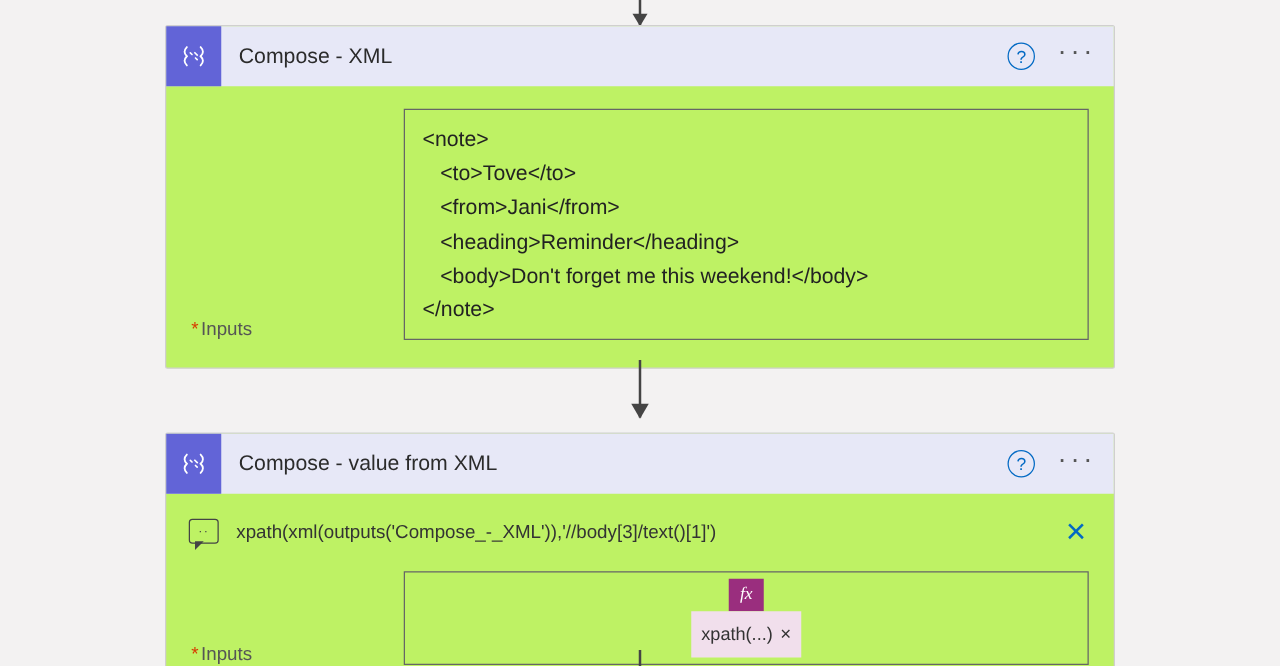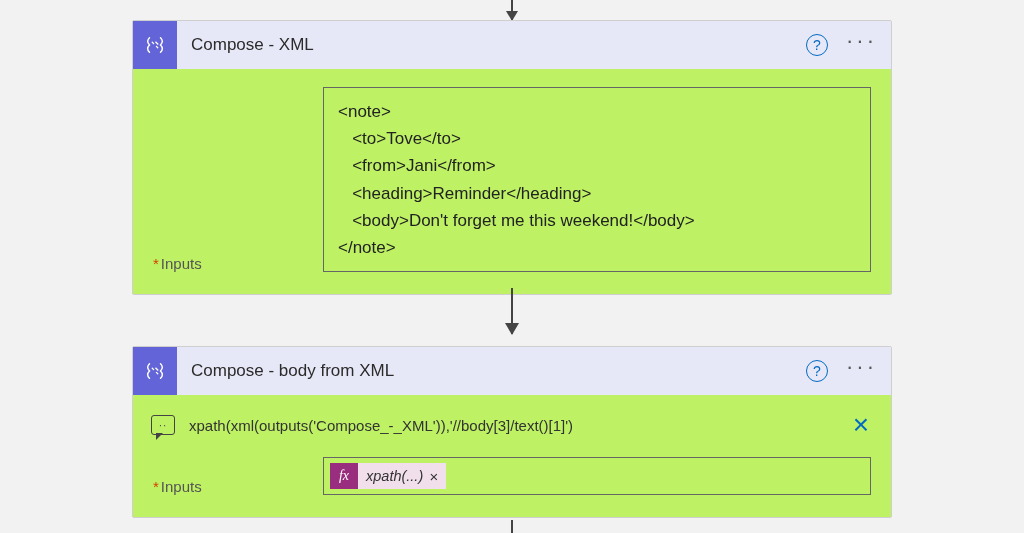--- a/index.html
+++ b/index.html
@@ -166,38 +166,38 @@
     font-weight: 300;
     cursor: pointer;
     padding: 0 4px;
   }
   .token-input {
     border: 1px solid #666;
     padding: 5px 6px;
     display: flex;
     align-items: center;
     gap: 0;
+    flex-direction: column;
   }
   .fx-badge {
     background: #9a2e7e;
     color: #fff;
     width: 28px; height: 26px;
     display: flex; align-items:center; justify-content:center;
     font-style: italic;
     font-size: 14px;
     font-family: Georgia, serif;
   }
   .fx-token {
     background: #f1dfec;
     color: #333;
-    height: 26px;
+    height: 37px;
     display: flex; align-items:center;
     padding: 0 8px 0 8px;
     font-size: 14.5px;
-    font-style: italic;
   }
   .fx-token .tx { color:#333; }
   .fx-token .tx-x { margin-left:6px; cursor:pointer; font-size:15px; }
   .arrow-bottom {
     position: absolute;
     left: 50%;
     top: 520px;
     transform: translateX(-50%);
     width: 2px;
     height: 20px;
@@ -256,21 +256,21 @@
         <svg viewBox="0 0 24 24" fill="none" stroke="white" stroke-width="1.6">
           <path d="M6 4 C6 4 4 6 4 8 C4 10 6 12 6 12 C6 12 4 14 4 16 C4 18 6 20 6 20" stroke-linecap="round"></path>
           <path d="M18 4 C18 4 20 6 20 8 C20 10 18 12 18 12 C18 12 20 14 20 16 C20 18 18 20 18 20" stroke-linecap="round"></path>
           <g stroke="white" stroke-width="1.4" stroke-linecap="round">
             <line x1="9" y1="9" x2="10.5" y2="10.5"></line>
             <line x1="13.5" y1="13.5" x2="15" y2="15"></line>
             <path d="M13 8 L16 11 L15 12 L12 9 Z" fill="white" stroke="none"></path>
           </g>
         </svg>
       </div>
-      <div class="card-title">Compose - body from XML</div>
+      <div class="card-title">Compose - value from XML</div>
       <div class="help-icon">?</div>
       <div class="menu-dots">···</div>
     </div>
 
     <div class="expr-row">
       <div class="expr-bubble">
           <span class="expr-bubble-inner">··</span>
         </div>
       <div class="expr-text">xpath(xml(outputs('Compose_-_XML')),'//body[3]/text()[1]')</div>
       <div class="close-x">×</div>

